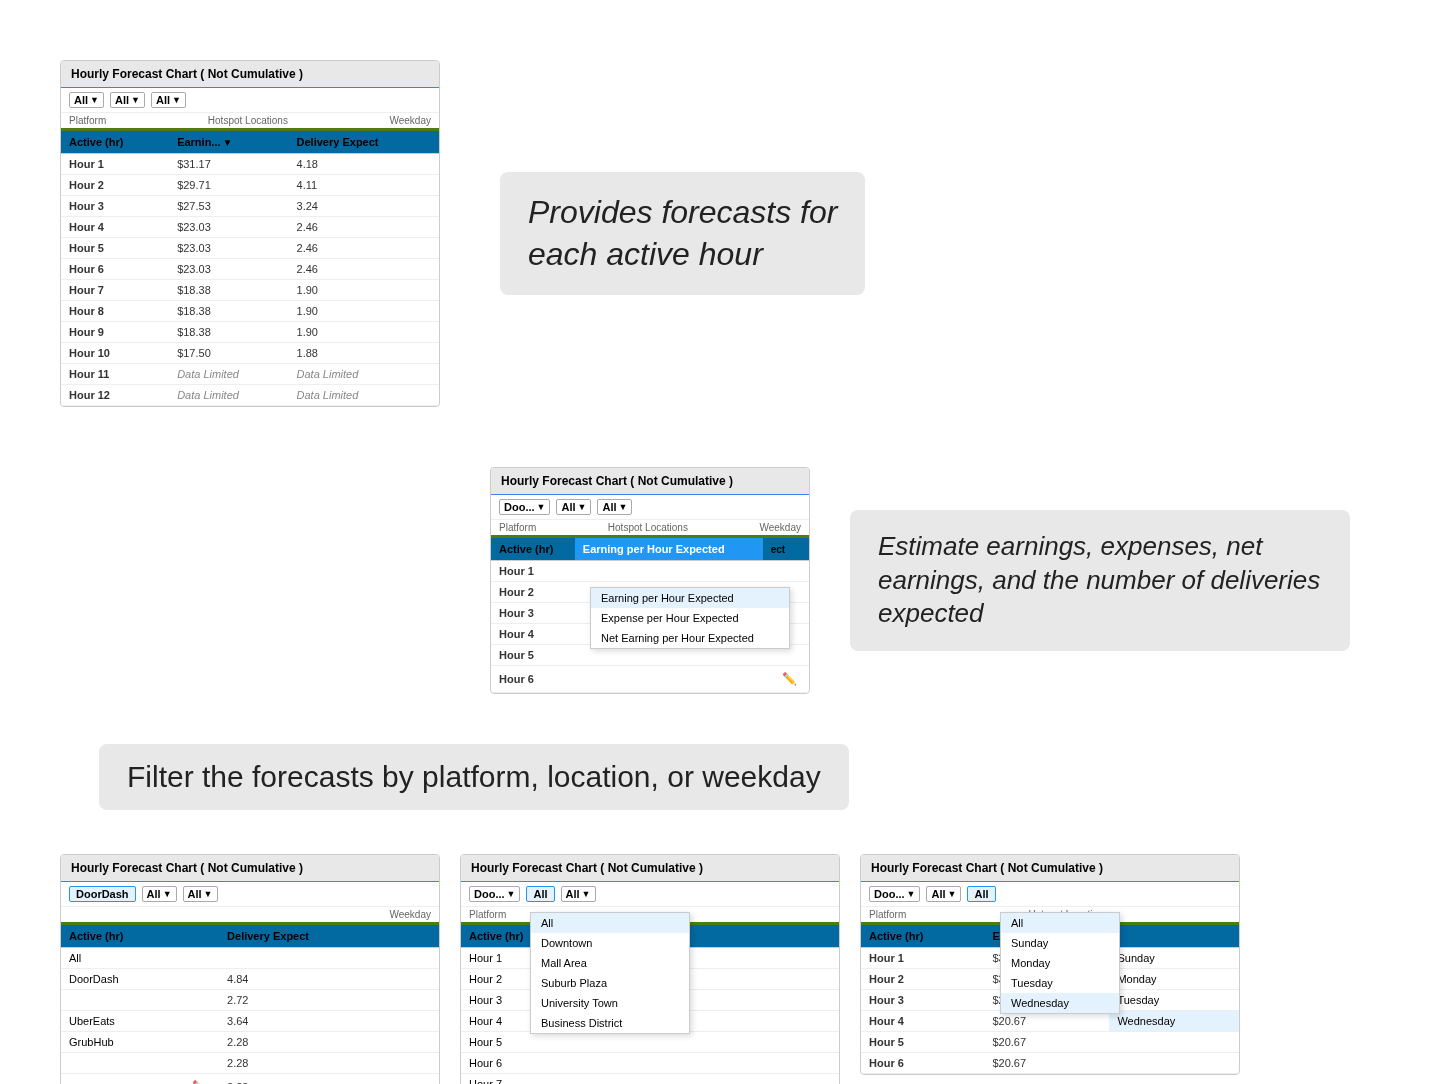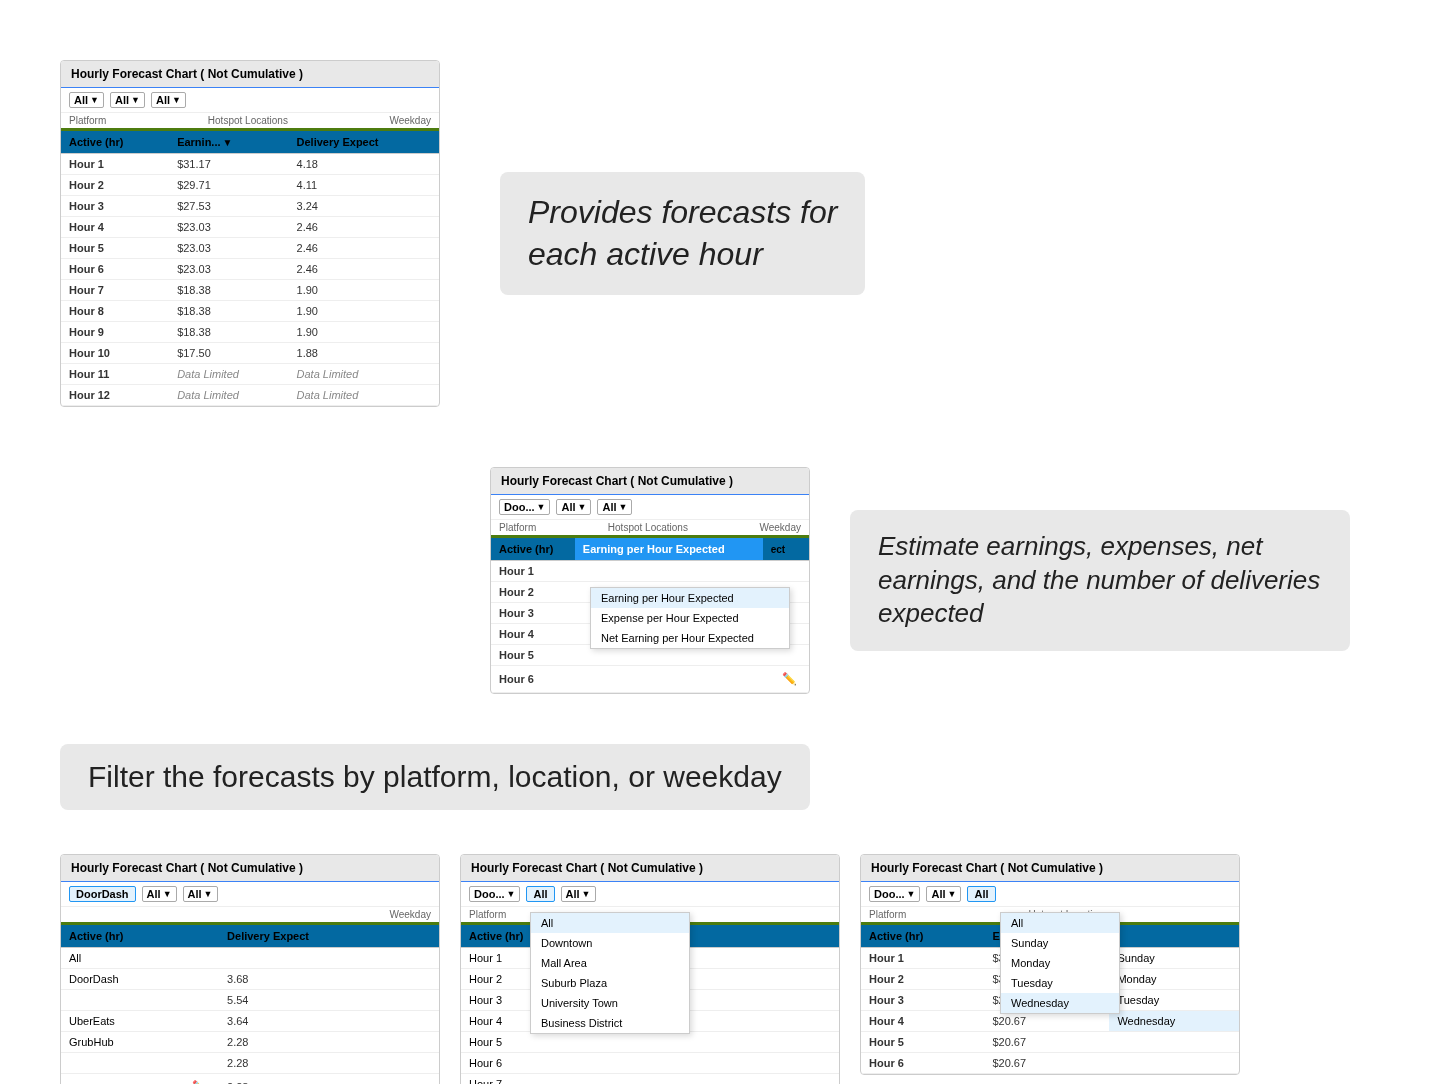--- a/index.html
+++ b/index.html
@@ -149,20 +149,21 @@
       padding: 16px 28px;
       font-size: 30px;
       font-weight: 400;
       color: #222;
       display: inline-block;
       margin-bottom: 24px;
     }
 
     .bottom-section-header {
       margin-bottom: 20px;
+      margin-left: 39px;
     }
 
     .bottom-section {
       display: flex;
       gap: 20px;
       align-items: flex-start;
     }
 
     .dropdown-menu-item {
       padding: 4px 10px;
@@ -440,25 +441,25 @@
               <th>Delivery Expect</th>
             </tr>
           </thead>
           <tbody>
             <tr>
                 <td>All</td>
                 <td></td>
               </tr>
             <tr>
                 <td>DoorDash</td>
-                <td class="value-cell">3.68</td>
-              </tr>
-            <tr>
-                <td></td>
-                <td class="value-cell">5.54</td>
+                <td class="value-cell">4.84</td>
+              </tr>
+            <tr>
+                <td></td>
+                <td class="value-cell">2.72</td>
               </tr>
             <tr>
                 <td>UberEats</td>
                 <td class="value-cell">3.64</td>
               </tr>
             <tr>
                 <td>GrubHub</td>
                 <td class="value-cell">2.28</td>
               </tr>
             <tr>

